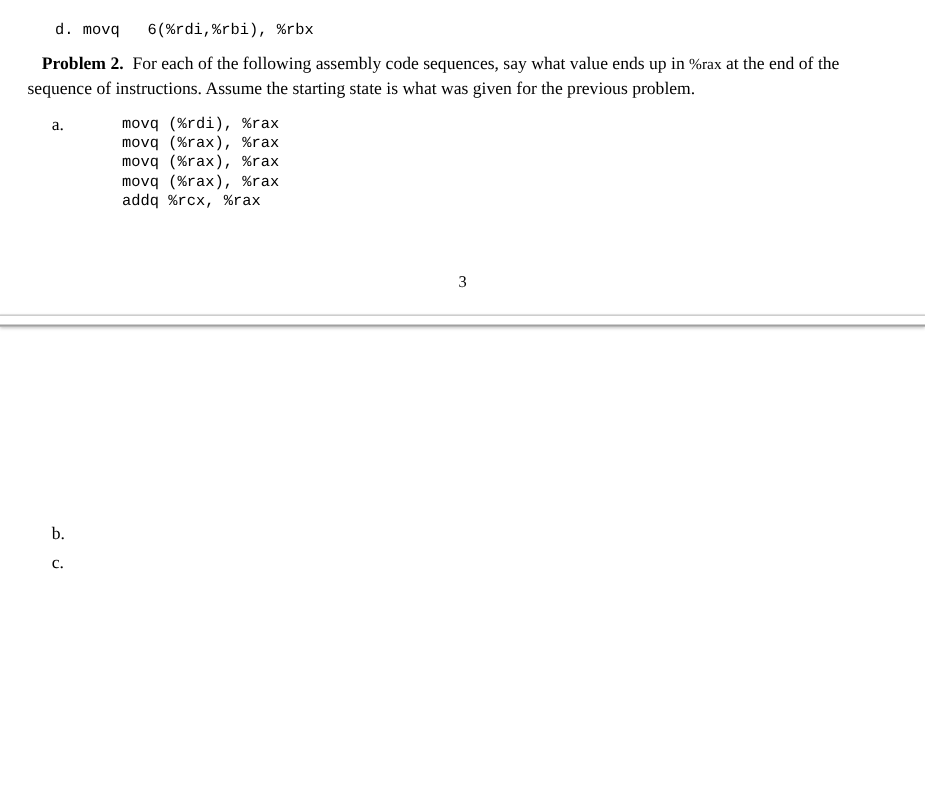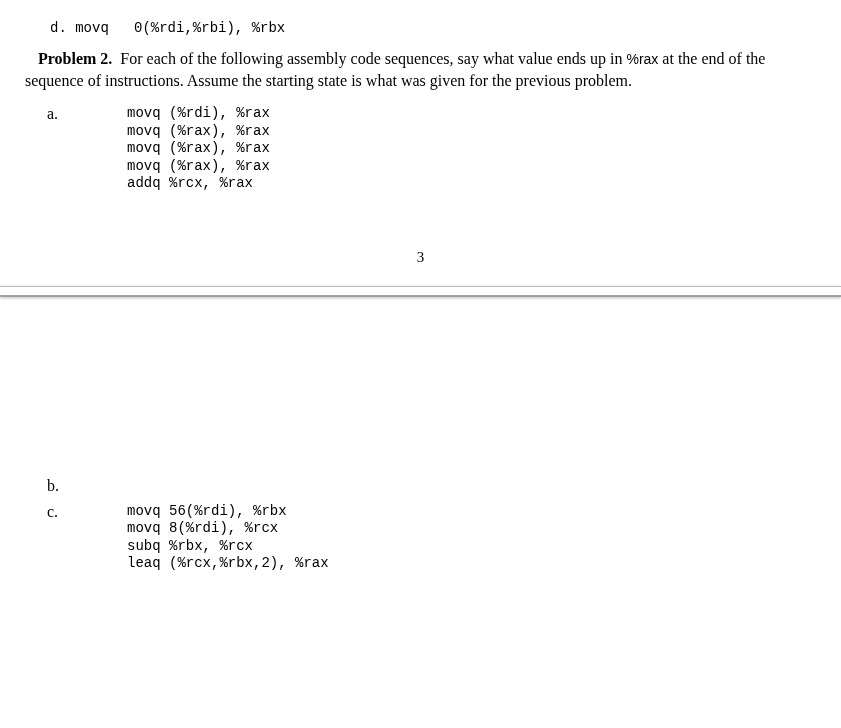--- a/index.html
+++ b/index.html
@@ -20,57 +20,56 @@
     }
     .problem-header {
       margin-bottom: 14px;
       line-height: 1.35;
     }
     .problem-header b {
       font-weight: bold;
       margin-left: 13px;
     }
     .code-font {
-      font-family: Liberation Sans, sans-serif;
+      font-family: Liberation Serif, serif;
       font-size: 14px;
     }
     .sub-item {
       display: flex;
       align-items: flex-start;
       margin-bottom: 8px;
     }
     .sub-label {
       width: 64px;
       padding-left: 22px;
     }
     .sub-code {
       font-family: "Courier New", monospace;
       font-size: 14px;
       white-space: pre;
       line-height: 1.25;
-      margin-left: 16px;
     }
     .page-num {
       text-align: center;
       margin: 56px 0 20px 0;
       font-size: 15px;
     }
     .page-divider {
       height: 8px;
       background: #fff;
       border-top: 1px solid #b8b8b8;
       border-bottom: 2px solid #a0a0a0;
       box-shadow: 0 1px 3px rgba(0,0,0,0.25);
       margin: 0 -25px 180px -25px;
     }
   </style>
 </head>
 <body>
 
-<div class="cutoff-line">d. movq   0(%rdi,%rbi), %rbx</div>
+<div class="cutoff-line">d. movq   6(%rdi,%rbi), %rbx</div>
 
 <div class="problem-header">
   <b>Problem 2.</b>&nbsp;&nbsp;<span>For each of the following assembly code sequences, say what value ends up in </span><span class="code-font">%rax</span><span> at the end of the sequence of instructions. Assume the starting state is what was given for the previous problem.</span>
 </div>
 
 <div class="sub-item">
   <div class="sub-label">a.</div>
   <div class="sub-code">movq (%rdi), %rax
 movq (%rax), %rax
 movq (%rax), %rax
@@ -81,17 +80,13 @@
 <div class="page-num">3</div>
 
 <div class="page-divider"></div>
 
 <div class="sub-item">
   <div class="sub-label">b.</div>
 </div>
 
 <div class="sub-item">
   <div class="sub-label">c.</div>
-  <div class="sub-code">movq 56(%rdi), %rbx
-movq 8(%rdi), %rcx
-subq %rbx, %rcx
-leaq (%rcx,%rbx,2), %rax</div>
 </div>
 
 </body></html>

